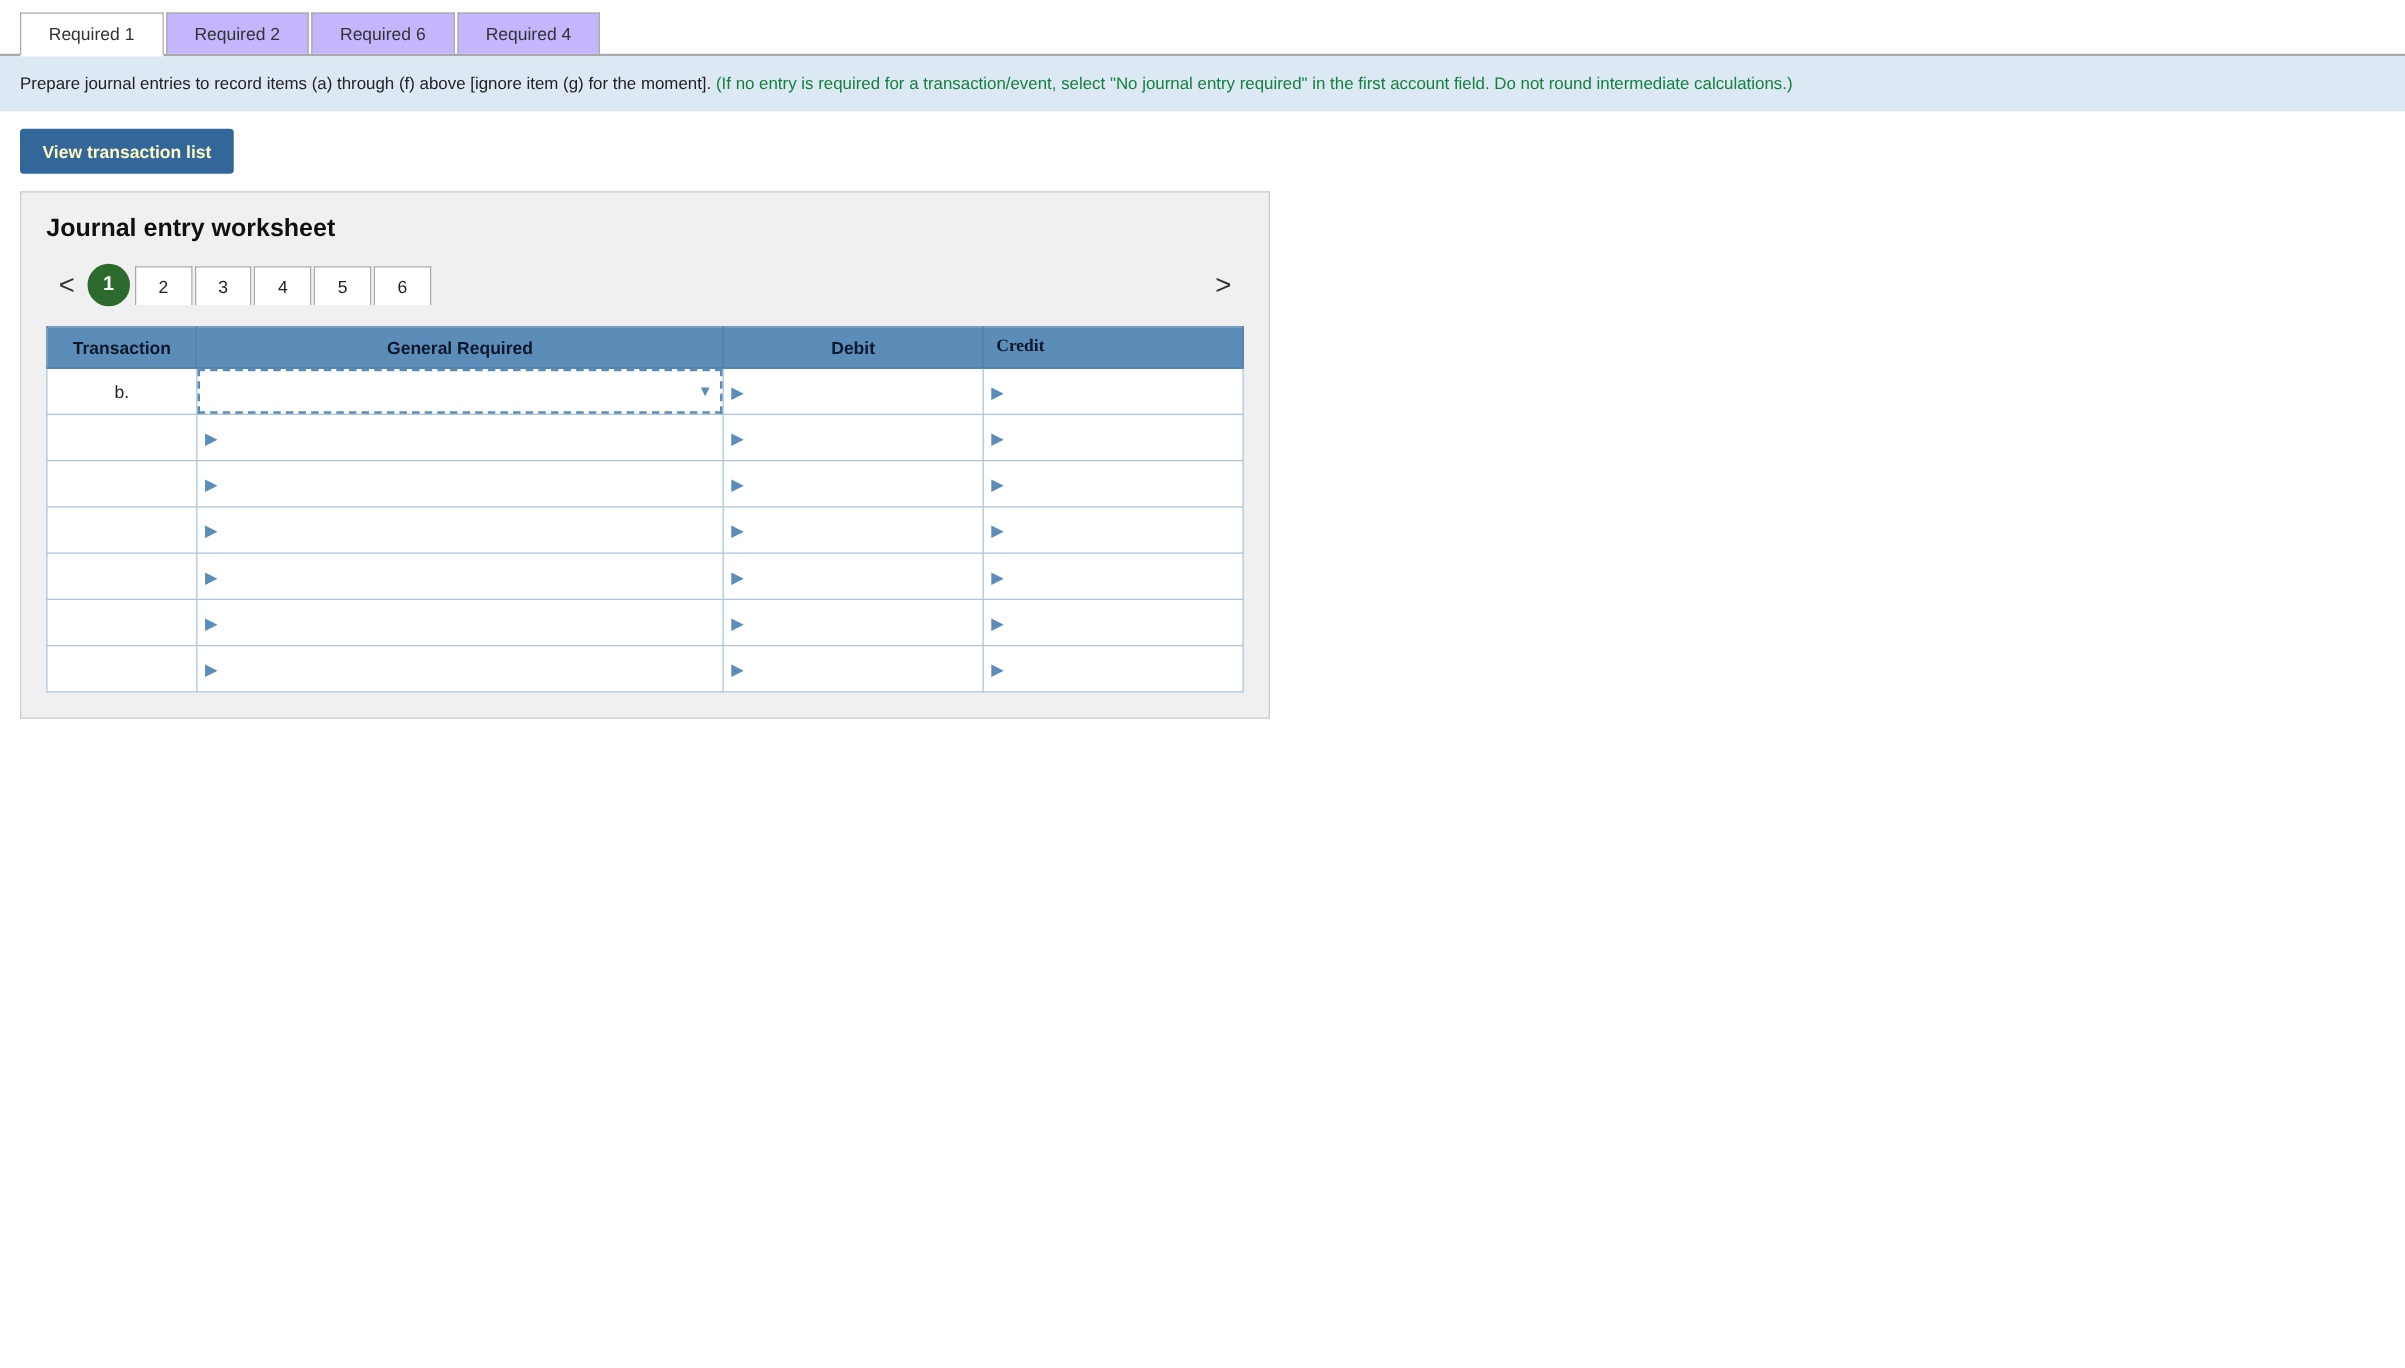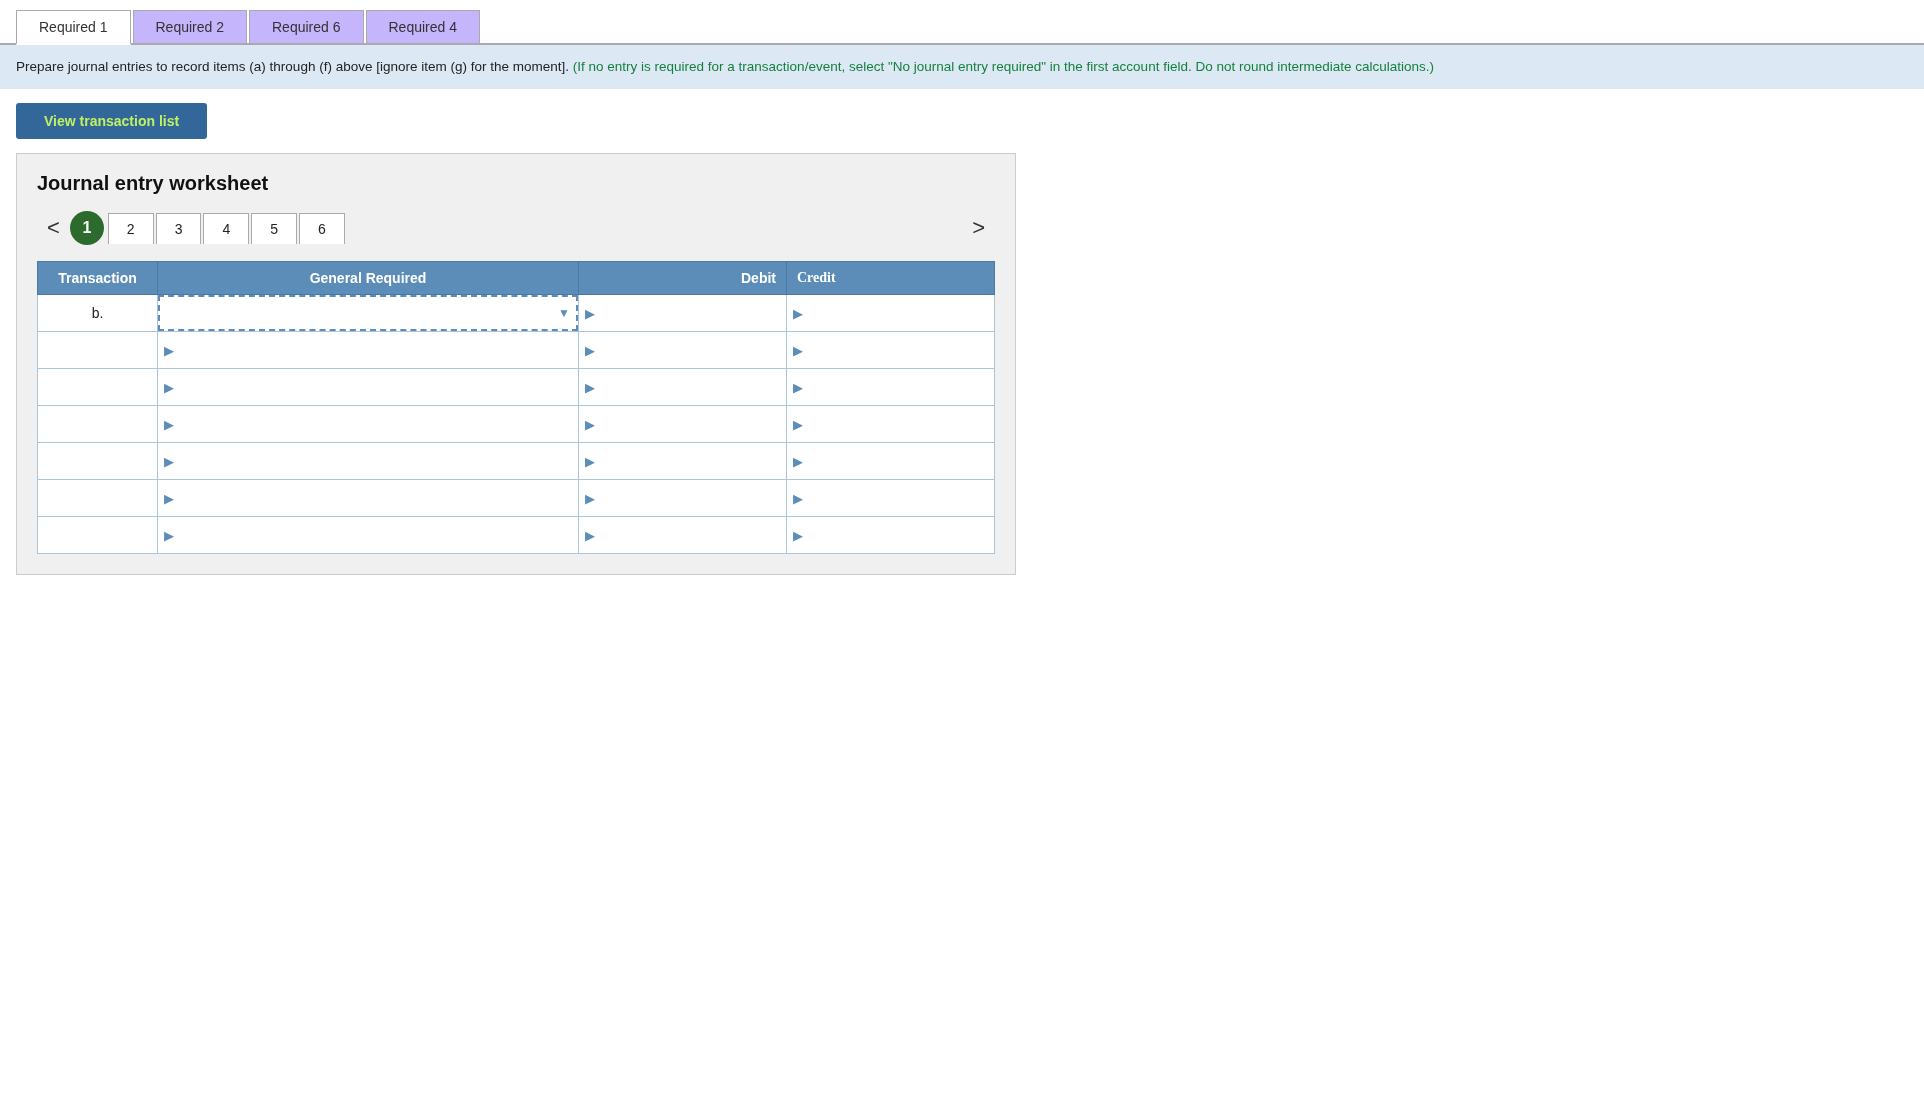--- a/index.html
+++ b/index.html
@@ -52,23 +52,23 @@
     }
 
     .instruction-box .red-text {
       color: #15803d;
     }
 
     
     .btn-view {
       display: inline-block;
       margin: 14px 16px;
-      padding: 10px 28px;
+      padding: 10px 18px;
       background: #336699;
-      color: #bef264;
+      color: #fef9c3;
       font-size: 14px;
       font-weight: bold;
       border: none;
       cursor: pointer;
       border-radius: 3px;
     }
 
     
     .worksheet-container {
       margin: 0 16px 20px 16px;
@@ -152,39 +152,39 @@
 
     
     .journal-table {
       width: 100%;
       border-collapse: collapse;
       background: #fff;
     }
 
     .journal-table th {
       background: #5b8db8;
-      color: #ffffff;
+      color: #0f172a;
       padding: 8px 10px;
       text-align: center;
       font-size: 14px;
       border: 1px solid #4a7aa0;
     }
 
     .journal-table th.col-transaction {
       width: 120px;
       text-align: center;
     }
 
     .journal-table th.col-journal {
       text-align: center;
     }
 
     .journal-table th.col-debit {
       width: 130px;
-      text-align: right;
+      text-align: center;
     }
 
     .journal-table th.col-credit {
       width: 130px;
       text-align: left;
       font-family: Liberation Serif, serif;
     }
 
     .journal-table td {
       border: 1px solid #aac4dc;

